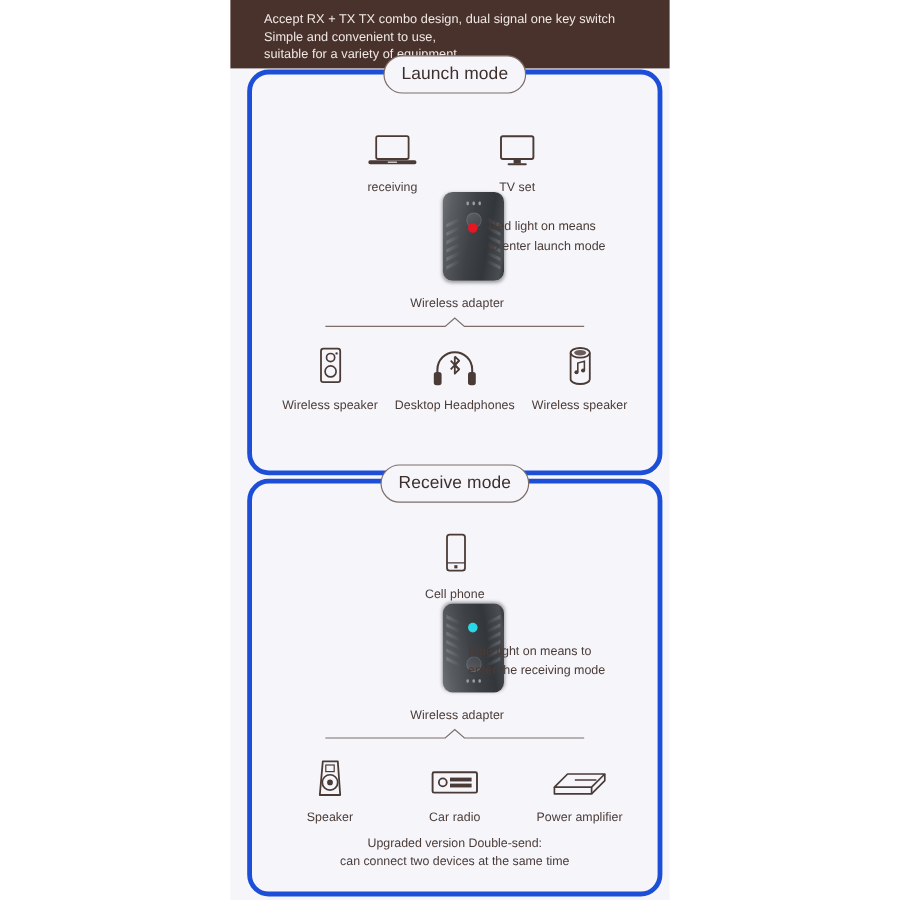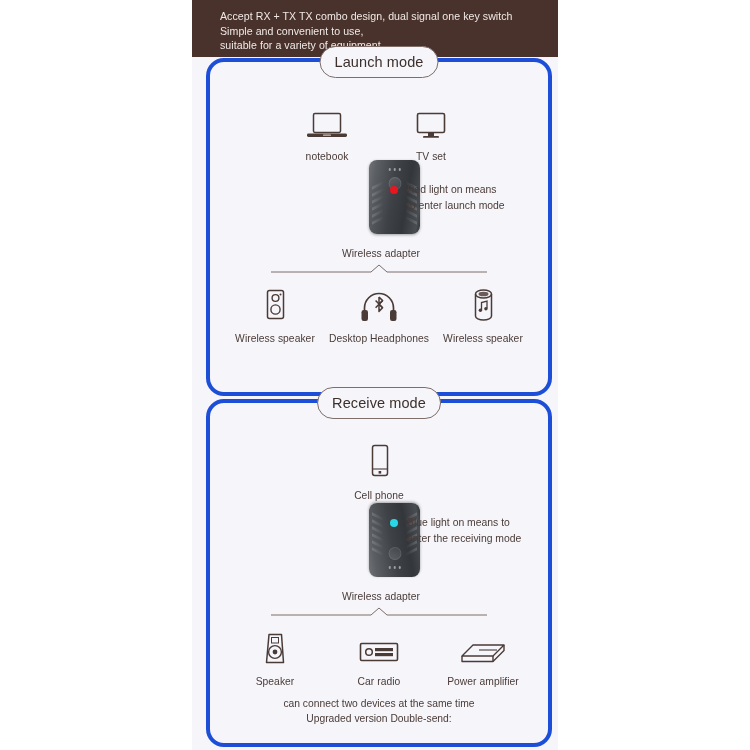--- a/index.html
+++ b/index.html
@@ -148,21 +148,21 @@
 
 
       <div class="cell">
         <div class="ic">
           <svg width="44" height="32" viewBox="0 0 44 32">
             <rect x="8.5" y="3.5" width="27" height="19" rx="1.4" fill="none" stroke="#4a3b37" stroke-width="1.5"></rect>
             <rect x="2" y="23.5" width="40" height="3.4" rx="1.4" fill="#4a3b37"></rect>
             <rect x="18" y="24.6" width="8" height="1.2" rx="0.6" fill="#c9c4c2"></rect>
           </svg>
         </div>
-        <div class="cap">notebook</div>
+        <div class="cap">receiving</div>
       </div>
 
       <div class="cell">
         <div class="ic">
           <svg width="34" height="32" viewBox="0 0 34 32">
             <rect x="3.5" y="3.5" width="27" height="19" rx="1.6" fill="none" stroke="#4a3b37" stroke-width="1.6"></rect>
             <rect x="14" y="23" width="6" height="3.4" fill="#4a3b37"></rect>
             <rect x="9" y="26" width="16" height="1.8" rx="0.9" fill="#4a3b37"></rect>
           </svg>
         </div>
@@ -301,21 +301,21 @@
               <i></i>
               <i></i>
               <i></i>
               <i></i>
               <i></i>
           </div>
         </div>
         <div class="cap" style="margin-top:14px;">Wireless adapter</div>
       </div>
 
-      <div class="note" style="left:180px;top:12px;">
+      <div class="note" style="left:180px;top:12px;flex-direction:column;">
         <span class="dot" id="dot-blue" style="background: rgb(41, 216, 232);"></span>
         <div>
           <div class="note-txt">Blue light on means to</div>
           <div class="note-txt">enter the receiving mode</div>
         </div>
       </div>
     </div>
 
     <div class="divider" style="top:202px;">
       <svg width="216" height="14" viewBox="0 0 216 14">
@@ -357,18 +357,18 @@
             <path d="M34 24.5 L45 13.5 L45 8" fill="none" stroke="#4a3b37" stroke-width="1.4" stroke-linejoin="round"></path>
             <line x1="20" y1="13" x2="38" y2="13" stroke="#4a3b37" stroke-width="1.1"></line>
           </svg>
         </div>
         <div class="cap">Power amplifier</div>
       </div>
 
     </div>
 
     <div class="foot" style="top:293px;">
+      <div>Upgraded version Double-send:</div>
       <div>can connect two devices at the same time</div>
-      <div>Upgraded version Double-send:</div>
     </div>
 
   </div>
 </div>
 
 </body></html>

